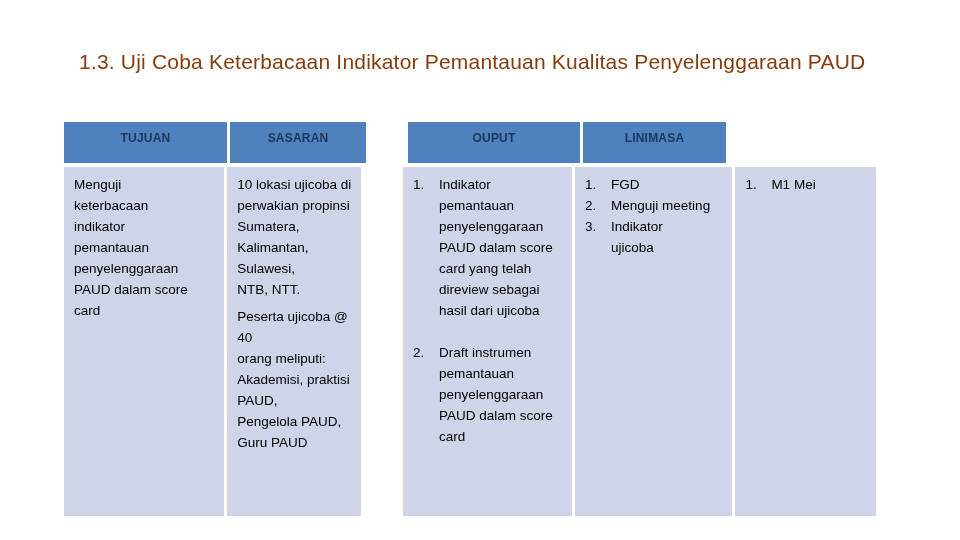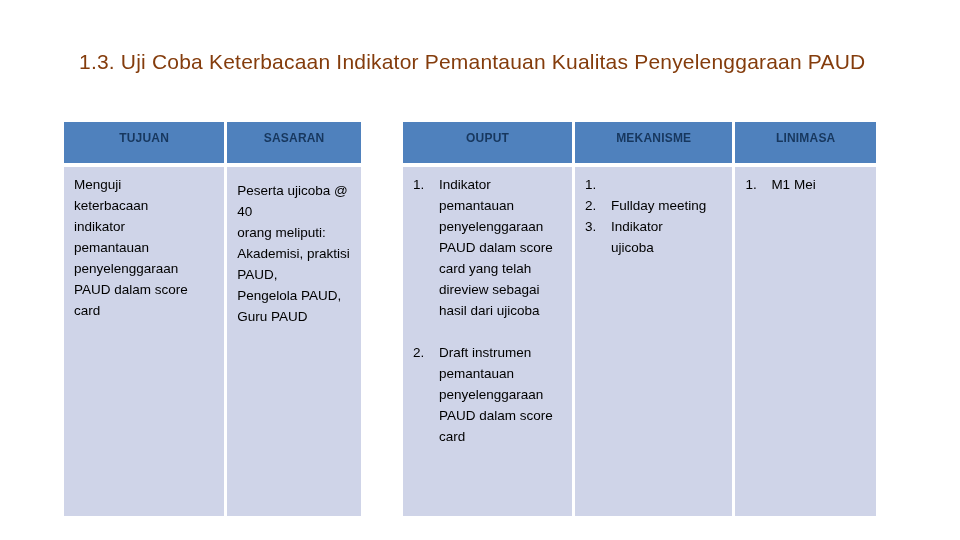--- a/index.html
+++ b/index.html
@@ -77,37 +77,41 @@
 <div class="slide">
 
   <h1 class="slide-title">1.3. Uji Coba Keterbacaan Indikator Pemantauan Kualitas Penyelenggaraan PAUD</h1>
 
   <div class="ptable">
 
     <div class="thead">
       <div class="th col1">TUJUAN</div>
       <div class="th col2">SASARAN</div>
       <div class="th col3">OUPUT</div>
-      <div class="th col4">MEKANISME</div>
       <div class="th col5">LINIMASA</div>
     </div>
 
     <div class="tbody">
 
       <div class="td col1">
         <div class="para">Menguji
 keterbacaan
 indikator
 pemantauan
 penyelenggaraan
 PAUD dalam score
 card</div>
       </div>
 
       <div class="td col2">
+        <div class="para">10 lokasi ujicoba di
+perwakian propinsi
+Sumatera,
+Kalimantan, Sulawesi,
+NTB, NTT.</div>
         <div class="para para-gap">Peserta ujicoba @ 40
 orang meliputi:
 Akademisi, praktisi
 PAUD,
 Pengelola PAUD,
 Guru PAUD</div>
       </div>
 
       <div class="td col3">
         <div class="num-item">
@@ -126,24 +130,25 @@
 pemantauan
 penyelenggaraan
 PAUD dalam score
 card</span>
         </div>
       </div>
 
       <div class="td col4">
         <div class="num-item">
           <span class="num">1.</span>
+          <span class="num-text">FGD</span>
         </div>
         <div class="num-item">
           <span class="num">2.</span>
-          <span class="num-text">Fullday meeting</span>
+          <span class="num-text">Menguji meeting</span>
         </div>
         <div class="num-item">
           <span class="num">3.</span>
           <span class="num-text">Indikator
 ujicoba</span>
         </div>
       </div>
 
       <div class="td col5">
         <div class="num-item">

